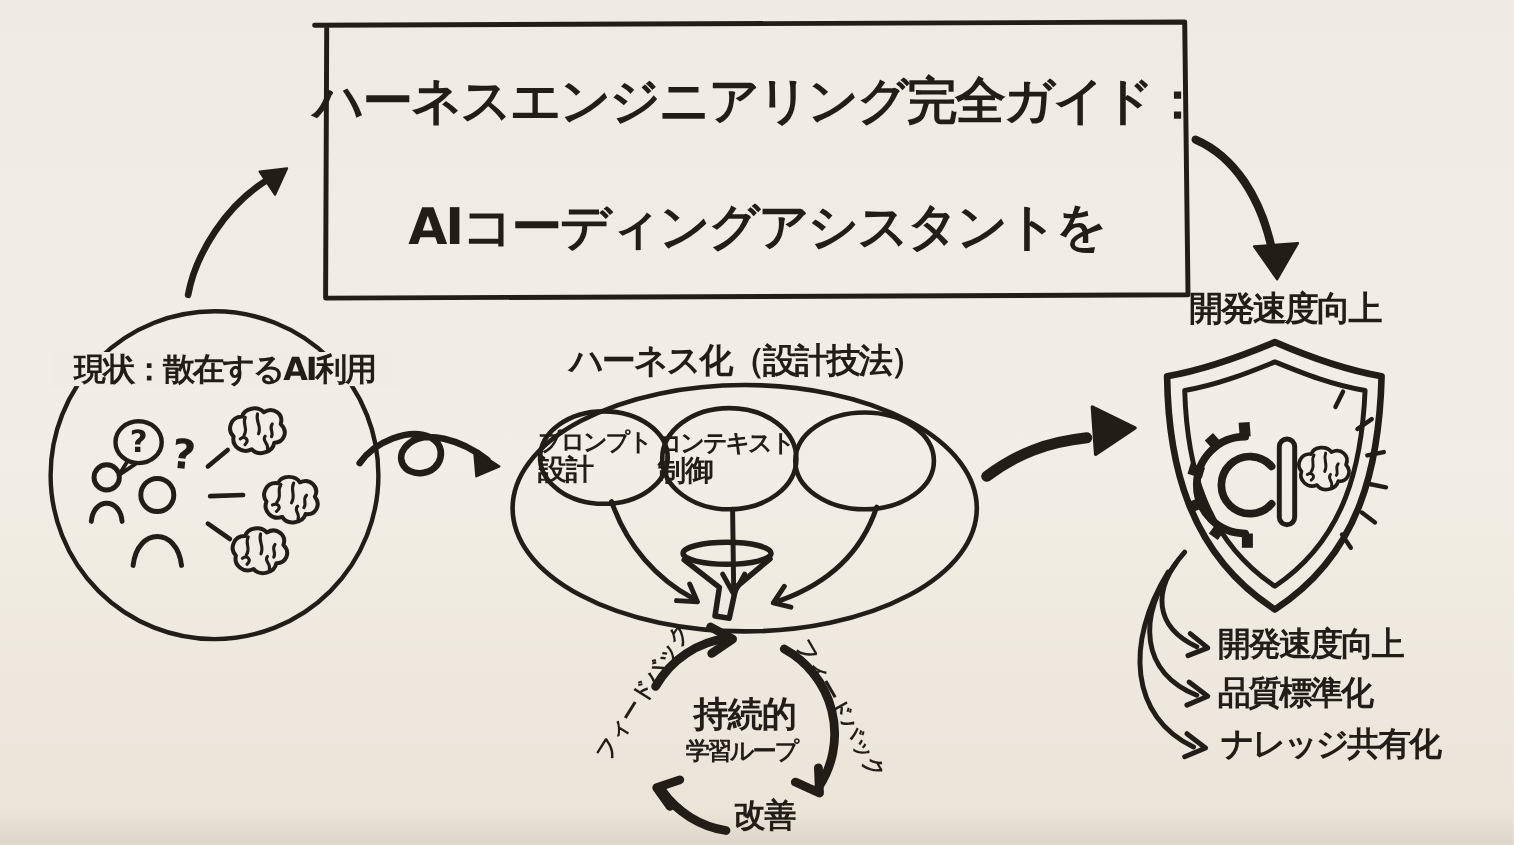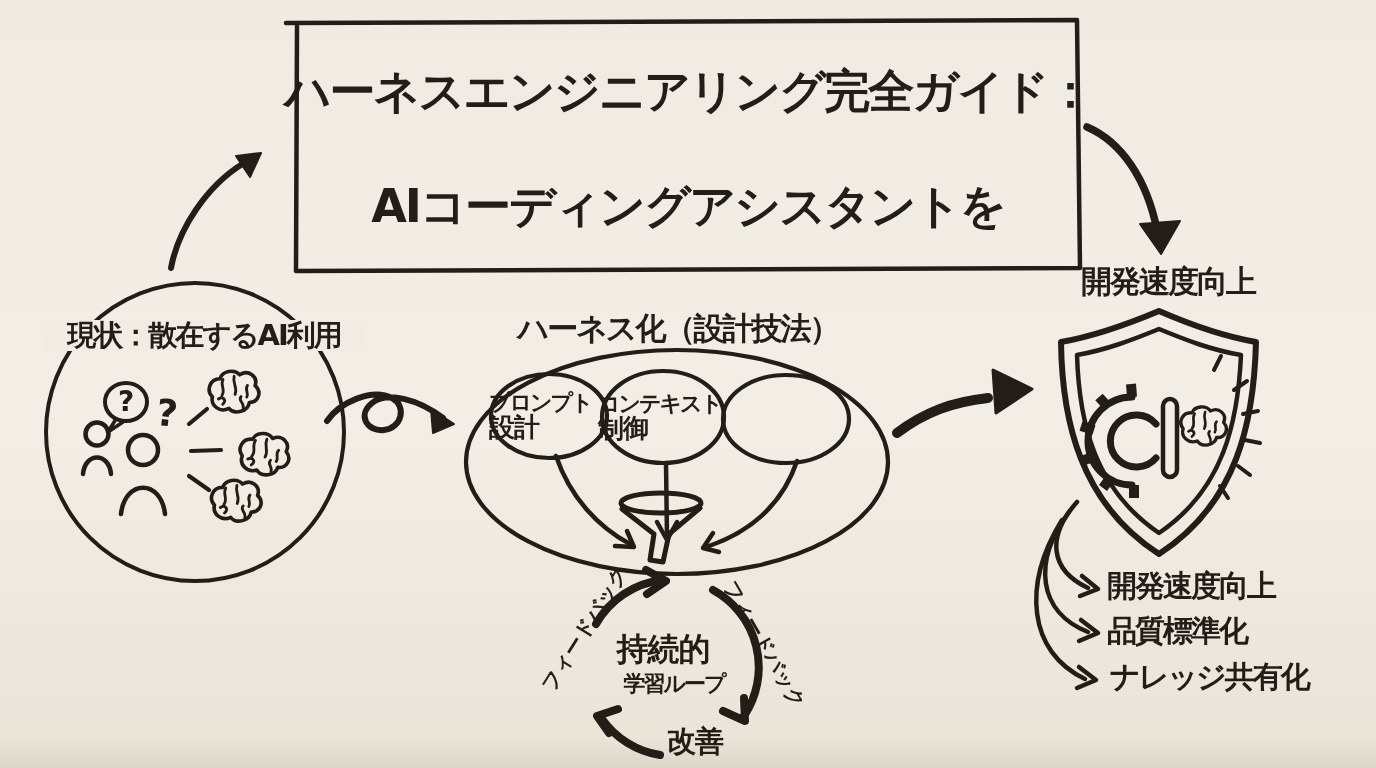--- a/index.html
+++ b/index.html
@@ -212,21 +212,21 @@
 
   <div class="oval-label" style="left:489px;top:385px;width:120px;height:62px;">
     <span class="l1">プロンプト</span>
     <span class="l2">設計</span>
   </div>
   <div class="oval-label" style="left:598px;top:384px;width:130px;height:66px;">
     <span class="l1">コンテキスト</span>
     <span class="l2">制御</span>
   </div>
 
-  <div class="lbl" style="left:601px;top:632px;width:124px;font-size:32px;letter-spacing:-1px;">持続的</div>
+  <div class="lbl" style="left:615px;top:632px;width:124px;font-size:32px;letter-spacing:-1px;">持続的</div>
   <div class="lbl" style="left:592px;top:672px;width:164px;font-size:22px;letter-spacing:-2px;">学習ループ</div>
 
   <div class="lbl feedback" style="left:510px;top:618px;width:150px;transform:rotate(-58deg);">フィードバック</div>
   <div class="lbl feedback" style="left:689px;top:634px;width:150px;transform:rotate(60deg);">フィードバック</div>
 
   <div class="lbl" style="left:657px;top:726px;width:76px;font-size:29px;letter-spacing:-1px;">改善</div>
 
   <div class="lbl" style="left:1068px;top:265px;width:200px;font-size:31px;letter-spacing:-2px;">開発速度向上</div>
 
   <div class="lbl benefit" style="left:1107px;top:570px;">開発速度向上</div>

